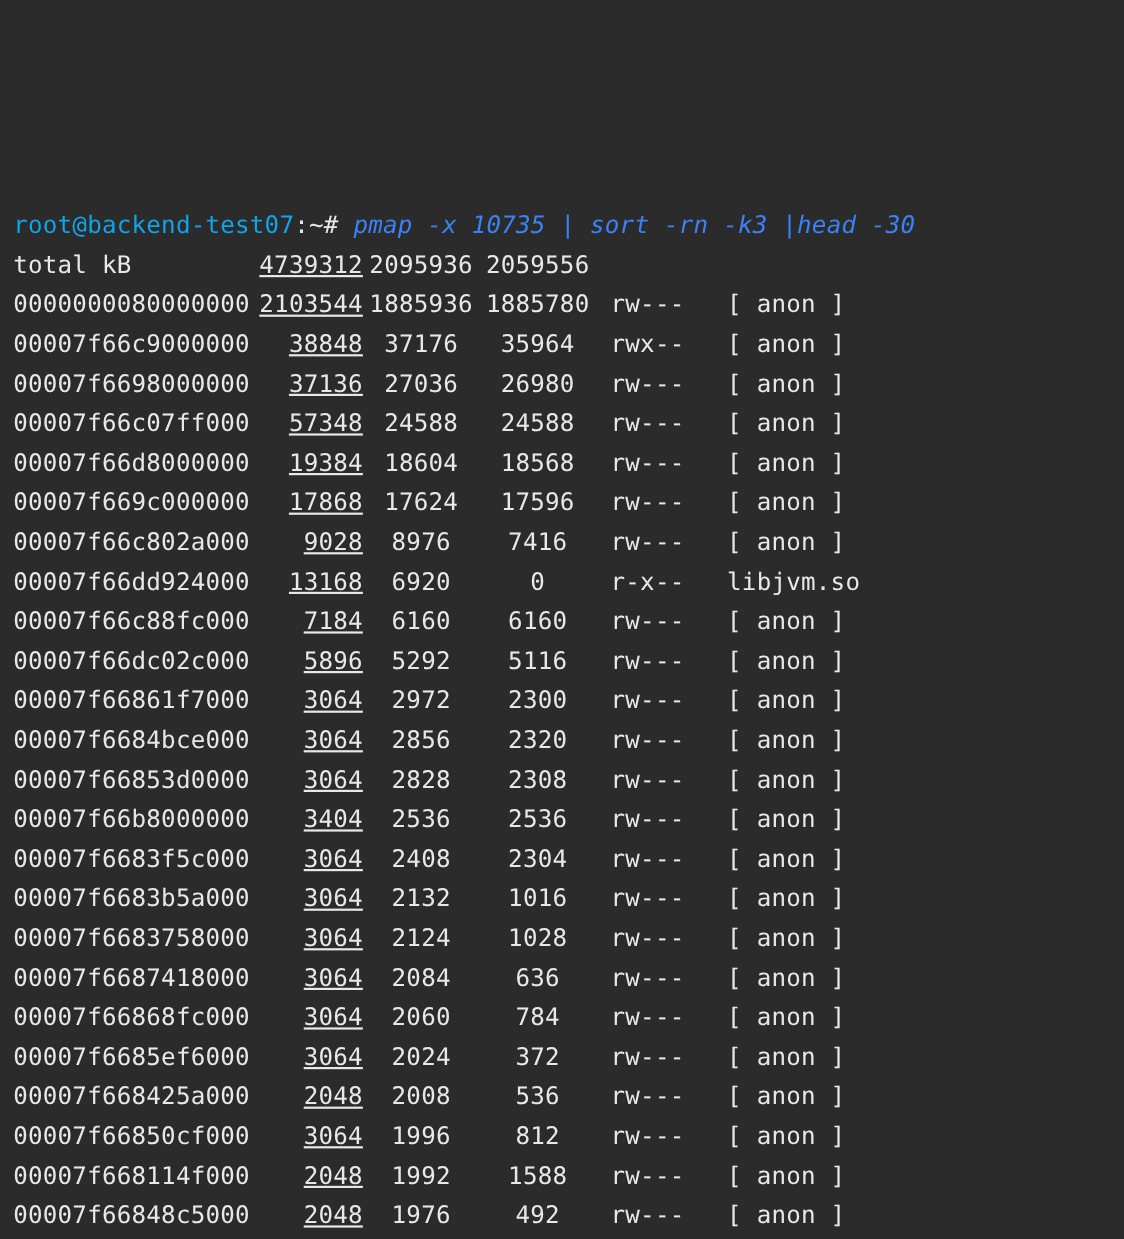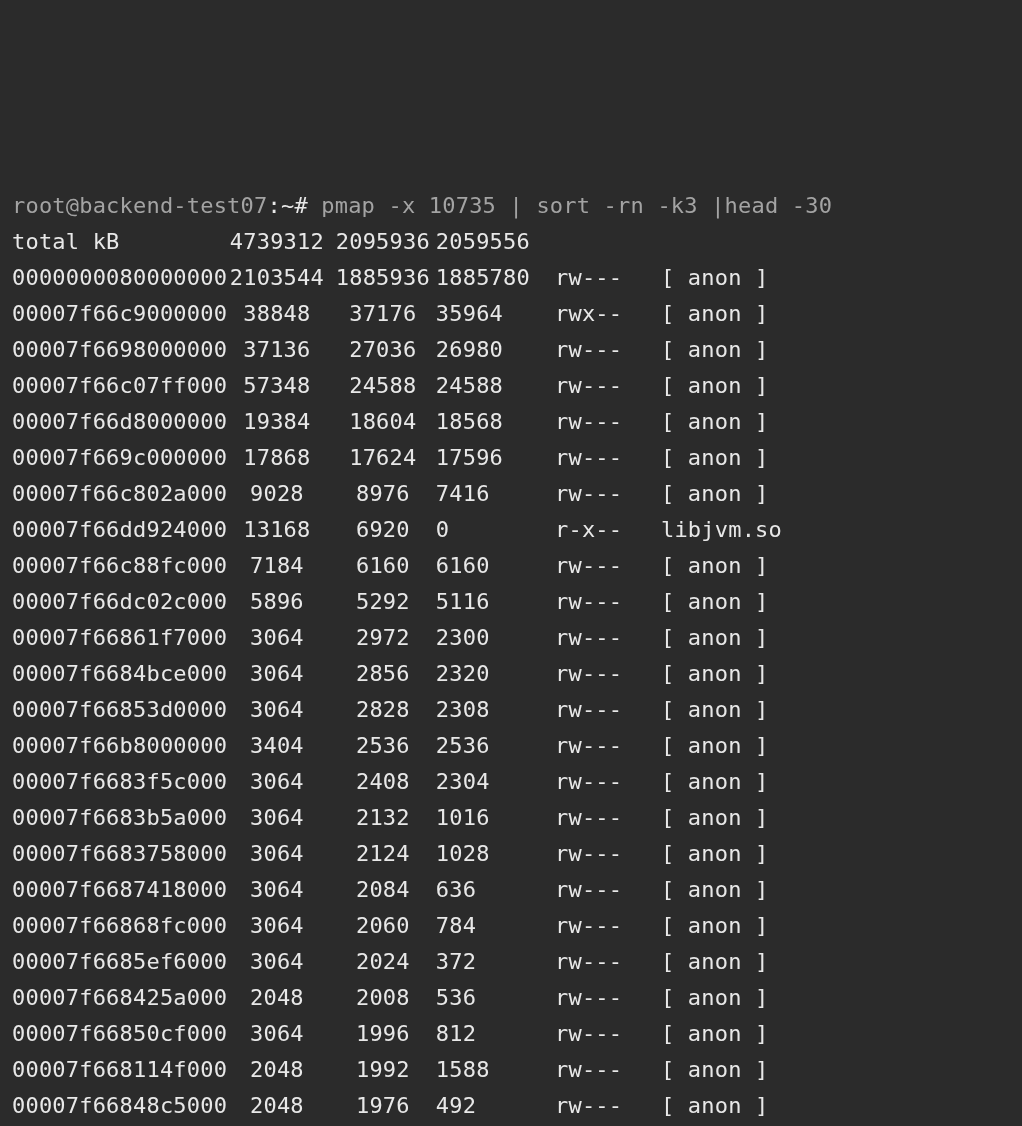--- a/index.html
+++ b/index.html
@@ -8,28 +8,28 @@
       min-height: 1126px;
       background: #2b2b2b;
       color: #e8e8e8;
       font-family: "Menlo", "Consolas", "DejaVu Sans Mono", monospace;
       font-size: 22px;
       line-height: 36px;
       letter-spacing: 0.2px;
       white-space: pre;
       padding: 4px 6px 0 6px;
     }
-    .prompt-user    { color: #a3a3a3; }
-    .cmd            { color: #a3a3a3; }
+    .prompt-user    { color: #0ea5e9; }
+    .cmd            { color: #3b82f6; font-style: italic; }
     .row { display: block; }
     .addr   { display: inline-block; width: 16ch; text-align: center;  }
     .tot    { display: inline-block; width: 16ch; text-align: left;  }
-    .kb     { display: inline-block; width:  8ch; text-align: center; }
+    .kb     { display: inline-block; width:  8ch; text-align: right; text-decoration: underline; }
     .rss    { display: inline-block; width:  8ch; text-align: center; }
-    .dirty  { display: inline-block; width:  8ch; text-align: left; }
+    .dirty  { display: inline-block; width:  8ch; text-align: center; }
     .mode   { display: inline-block; width:  6ch; text-align: left;  margin-left: 1ch; }
     .map    { display: inline-block;               text-align: center;  margin-left: 2ch; }
   </style>
 </head>
 <body>
 
 
 
 <div id="term"><div class="row"><span class="prompt-user">root@backend-test07</span><span>:</span><span>~</span><span># </span><span class="cmd">pmap -x 10735 | sort -rn -k3 |head -30</span></div><div class="row"><span class="tot">total kB</span><span class="kb">4739312</span><span class="rss">2095936</span><span class="dirty">2059556</span></div><div class="row"><span class="addr">0000000080000000</span><span class="kb">2103544</span><span class="rss">1885936</span><span class="dirty">1885780</span><span class="mode">rw---</span><span class="map">[ anon ]</span></div><div class="row"><span class="addr">00007f66c9000000</span><span class="kb">38848</span><span class="rss">37176</span><span class="dirty">35964</span><span class="mode">rwx--</span><span class="map">[ anon ]</span></div><div class="row"><span class="addr">00007f6698000000</span><span class="kb">37136</span><span class="rss">27036</span><span class="dirty">26980</span><span class="mode">rw---</span><span class="map">[ anon ]</span></div><div class="row"><span class="addr">00007f66c07ff000</span><span class="kb">57348</span><span class="rss">24588</span><span class="dirty">24588</span><span class="mode">rw---</span><span class="map">[ anon ]</span></div><div class="row"><span class="addr">00007f66d8000000</span><span class="kb">19384</span><span class="rss">18604</span><span class="dirty">18568</span><span class="mode">rw---</span><span class="map">[ anon ]</span></div><div class="row"><span class="addr">00007f669c000000</span><span class="kb">17868</span><span class="rss">17624</span><span class="dirty">17596</span><span class="mode">rw---</span><span class="map">[ anon ]</span></div><div class="row"><span class="addr">00007f66c802a000</span><span class="kb">9028</span><span class="rss">8976</span><span class="dirty">7416</span><span class="mode">rw---</span><span class="map">[ anon ]</span></div><div class="row"><span class="addr">00007f66dd924000</span><span class="kb">13168</span><span class="rss">6920</span><span class="dirty">0</span><span class="mode">r-x--</span><span class="map">libjvm.so</span></div><div class="row"><span class="addr">00007f66c88fc000</span><span class="kb">7184</span><span class="rss">6160</span><span class="dirty">6160</span><span class="mode">rw---</span><span class="map">[ anon ]</span></div><div class="row"><span class="addr">00007f66dc02c000</span><span class="kb">5896</span><span class="rss">5292</span><span class="dirty">5116</span><span class="mode">rw---</span><span class="map">[ anon ]</span></div><div class="row"><span class="addr">00007f66861f7000</span><span class="kb">3064</span><span class="rss">2972</span><span class="dirty">2300</span><span class="mode">rw---</span><span class="map">[ anon ]</span></div><div class="row"><span class="addr">00007f6684bce000</span><span class="kb">3064</span><span class="rss">2856</span><span class="dirty">2320</span><span class="mode">rw---</span><span class="map">[ anon ]</span></div><div class="row"><span class="addr">00007f66853d0000</span><span class="kb">3064</span><span class="rss">2828</span><span class="dirty">2308</span><span class="mode">rw---</span><span class="map">[ anon ]</span></div><div class="row"><span class="addr">00007f66b8000000</span><span class="kb">3404</span><span class="rss">2536</span><span class="dirty">2536</span><span class="mode">rw---</span><span class="map">[ anon ]</span></div><div class="row"><span class="addr">00007f6683f5c000</span><span class="kb">3064</span><span class="rss">2408</span><span class="dirty">2304</span><span class="mode">rw---</span><span class="map">[ anon ]</span></div><div class="row"><span class="addr">00007f6683b5a000</span><span class="kb">3064</span><span class="rss">2132</span><span class="dirty">1016</span><span class="mode">rw---</span><span class="map">[ anon ]</span></div><div class="row"><span class="addr">00007f6683758000</span><span class="kb">3064</span><span class="rss">2124</span><span class="dirty">1028</span><span class="mode">rw---</span><span class="map">[ anon ]</span></div><div class="row"><span class="addr">00007f6687418000</span><span class="kb">3064</span><span class="rss">2084</span><span class="dirty">636</span><span class="mode">rw---</span><span class="map">[ anon ]</span></div><div class="row"><span class="addr">00007f66868fc000</span><span class="kb">3064</span><span class="rss">2060</span><span class="dirty">784</span><span class="mode">rw---</span><span class="map">[ anon ]</span></div><div class="row"><span class="addr">00007f6685ef6000</span><span class="kb">3064</span><span class="rss">2024</span><span class="dirty">372</span><span class="mode">rw---</span><span class="map">[ anon ]</span></div><div class="row"><span class="addr">00007f668425a000</span><span class="kb">2048</span><span class="rss">2008</span><span class="dirty">536</span><span class="mode">rw---</span><span class="map">[ anon ]</span></div><div class="row"><span class="addr">00007f66850cf000</span><span class="kb">3064</span><span class="rss">1996</span><span class="dirty">812</span><span class="mode">rw---</span><span class="map">[ anon ]</span></div><div class="row"><span class="addr">00007f668114f000</span><span class="kb">2048</span><span class="rss">1992</span><span class="dirty">1588</span><span class="mode">rw---</span><span class="map">[ anon ]</span></div><div class="row"><span class="addr">00007f66848c5000</span><span class="kb">2048</span><span class="rss">1976</span><span class="dirty">492</span><span class="mode">rw---</span><span class="map">[ anon ]</span></div><div class="row"><span class="addr">00007f6686ffa000</span><span class="kb">2048</span><span class="rss">1968</span><span class="dirty">432</span><span class="mode">rw---</span><span class="map">[ anon ]</span></div></div>
 

